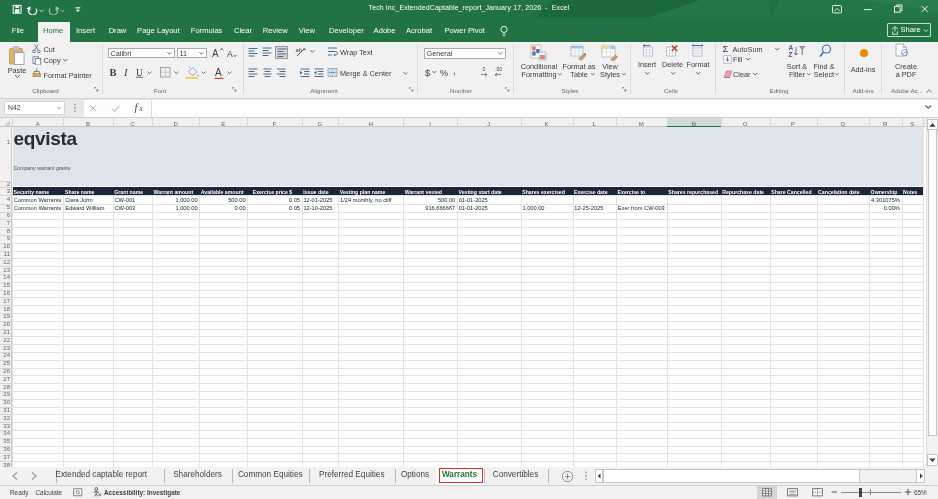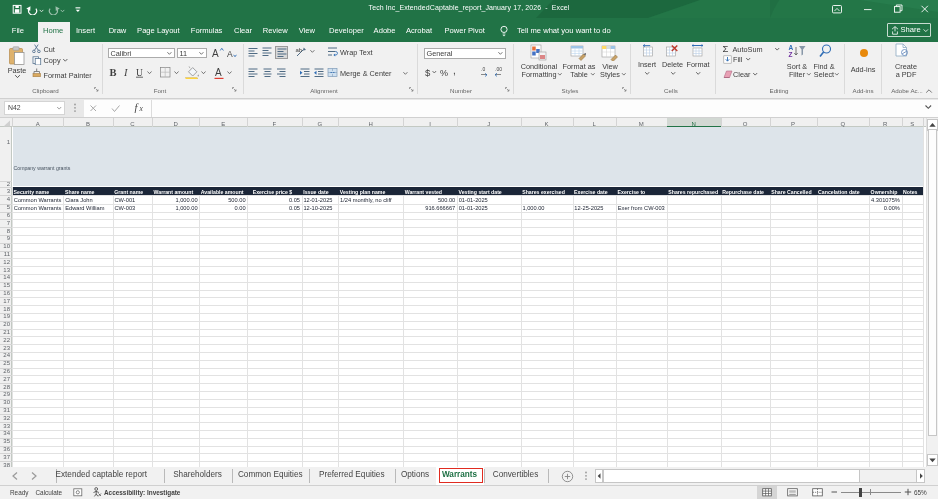--- a/index.html
+++ b/index.html
@@ -62,21 +62,20 @@
 <div class="abs" style="left:379px;top:25.5px;width:80px;height:11px;color:#fff;font-size:7.6px;text-align:center">Acrobat</div>
 <div class="abs" style="left:424.7px;top:25.5px;width:80px;height:11px;color:#fff;font-size:7.6px;text-align:center">Power Pivot</div>
 <div class="abs" style="left:499px;top:24.5px;width:11px;height:12px">
 <svg width="11" height="12">
         <g stroke="#fff" fill="none" stroke-width="0.9">
 <circle cx="5" cy="4.4" r="3.1"></circle>
           <path d="M 3.6,9 h 2.8 M 3.9,10.6 h 2.2" stroke-width="0.8"></path>
         </g>
       </svg>
     </div>
-<div class="abs" style="left:517px;top:25.5px;width:200px;height:11px;color:#fff;font-size:7.6px">Tell me what you want to do</div>
 <div class="abs" style="left:887.4px;top:22.6px;width:43.3px;height:14.9px;border:1px solid rgba(255,255,255,0.75);border-radius:1px">
 <svg width="42" height="13" style="position:absolute;left:0;top:0">
 <g stroke="#fff" fill="none" stroke-width="0.8">
 <path d="M 4,5.2 l 3,-2.6 3,2.6"></path>
           <path d="M 7,2.8 v 4.6"></path>
 <path d="M 4.6,7.4 v 2.8 h 4.8 v -2.8"></path>
 <path d="M 35.6,5.4 l 2.2,2.2 2.2,-2.2"></path>
 </g>
       </svg>
 <div style="position:absolute;left:12px;top:1.6px;color:#fff;font-size:7.6px">Share</div>
@@ -694,20 +693,21 @@
 <div class="abs" style="left:12px;top:398.7px;width:910.8px;height:1px;background:#e2e2e2"></div>
 <div class="abs" style="left:12px;top:406.5px;width:910.8px;height:1px;background:#e2e2e2"></div>
 <div class="abs" style="left:12px;top:414.29999999999995px;width:910.8px;height:1px;background:#e2e2e2"></div>
 <div class="abs" style="left:12px;top:422.1px;width:910.8px;height:1px;background:#e2e2e2"></div>
 <div class="abs" style="left:12px;top:429.9px;width:910.8px;height:1px;background:#e2e2e2"></div>
 <div class="abs" style="left:12px;top:437.7px;width:910.8px;height:1px;background:#e2e2e2"></div>
 <div class="abs" style="left:12px;top:445.5px;width:910.8px;height:1px;background:#e2e2e2"></div>
 <div class="abs" style="left:12px;top:453.29999999999995px;width:910.8px;height:1px;background:#e2e2e2"></div>
 <div class="abs" style="left:12px;top:461.1px;width:910.8px;height:1px;background:#e2e2e2"></div>
 <div class="abs" style="left:12.5px;top:127.3px;width:910.3px;height:59.000000000000014px;background:#dde4ea"></div>
+<div class="abs" style="left:13.5px;top:127.5px;width:120px;height:22px;color:#262b36;font-size:19px;font-weight:bold;letter-spacing:-0.3px">eqvista</div>
 <div class="abs" style="left:13.5px;top:164.5px;width:120px;height:8px;color:#46525f;font-size:5.2px">Company warrant grants</div>
 <div class="abs" style="left:12.5px;top:186.9px;width:910.3px;height:7.700000000000017px;background:#1b2638"></div>
 <div class="abs" style="left:13.6px;top:188.6px;width:51.4px;height:7px;color:#fff;font-size:5.2px;font-weight:bold;white-space:nowrap">Security name</div>
 <div class="abs" style="left:65.0px;top:188.6px;width:49.300000000000004px;height:7px;color:#fff;font-size:5.2px;font-weight:bold;white-space:nowrap">Share name</div>
 <div class="abs" style="left:114.3px;top:188.6px;width:39.3px;height:7px;color:#fff;font-size:5.2px;font-weight:bold;white-space:nowrap">Grant name</div>
 <div class="abs" style="left:153.6px;top:188.6px;width:47.19999999999999px;height:7px;color:#fff;font-size:5.2px;font-weight:bold;white-space:nowrap">Warrant amount</div>
 <div class="abs" style="left:200.79999999999998px;top:188.6px;width:48.0px;height:7px;color:#fff;font-size:5.2px;font-weight:bold;white-space:nowrap">Available amount</div>
 <div class="abs" style="left:252.7px;top:188.6px;width:54.400000000000034px;height:7px;color:#fff;font-size:5.2px;font-weight:bold;white-space:nowrap">Exercise price $</div>
 <div class="abs" style="left:303.20000000000005px;top:188.6px;width:36.599999999999966px;height:7px;color:#fff;font-size:5.2px;font-weight:bold;white-space:nowrap">Issue date</div>
 <div class="abs" style="left:339.8px;top:188.6px;width:64.90000000000003px;height:7px;color:#fff;font-size:5.2px;font-weight:bold;white-space:nowrap">Vesting plan name</div>

